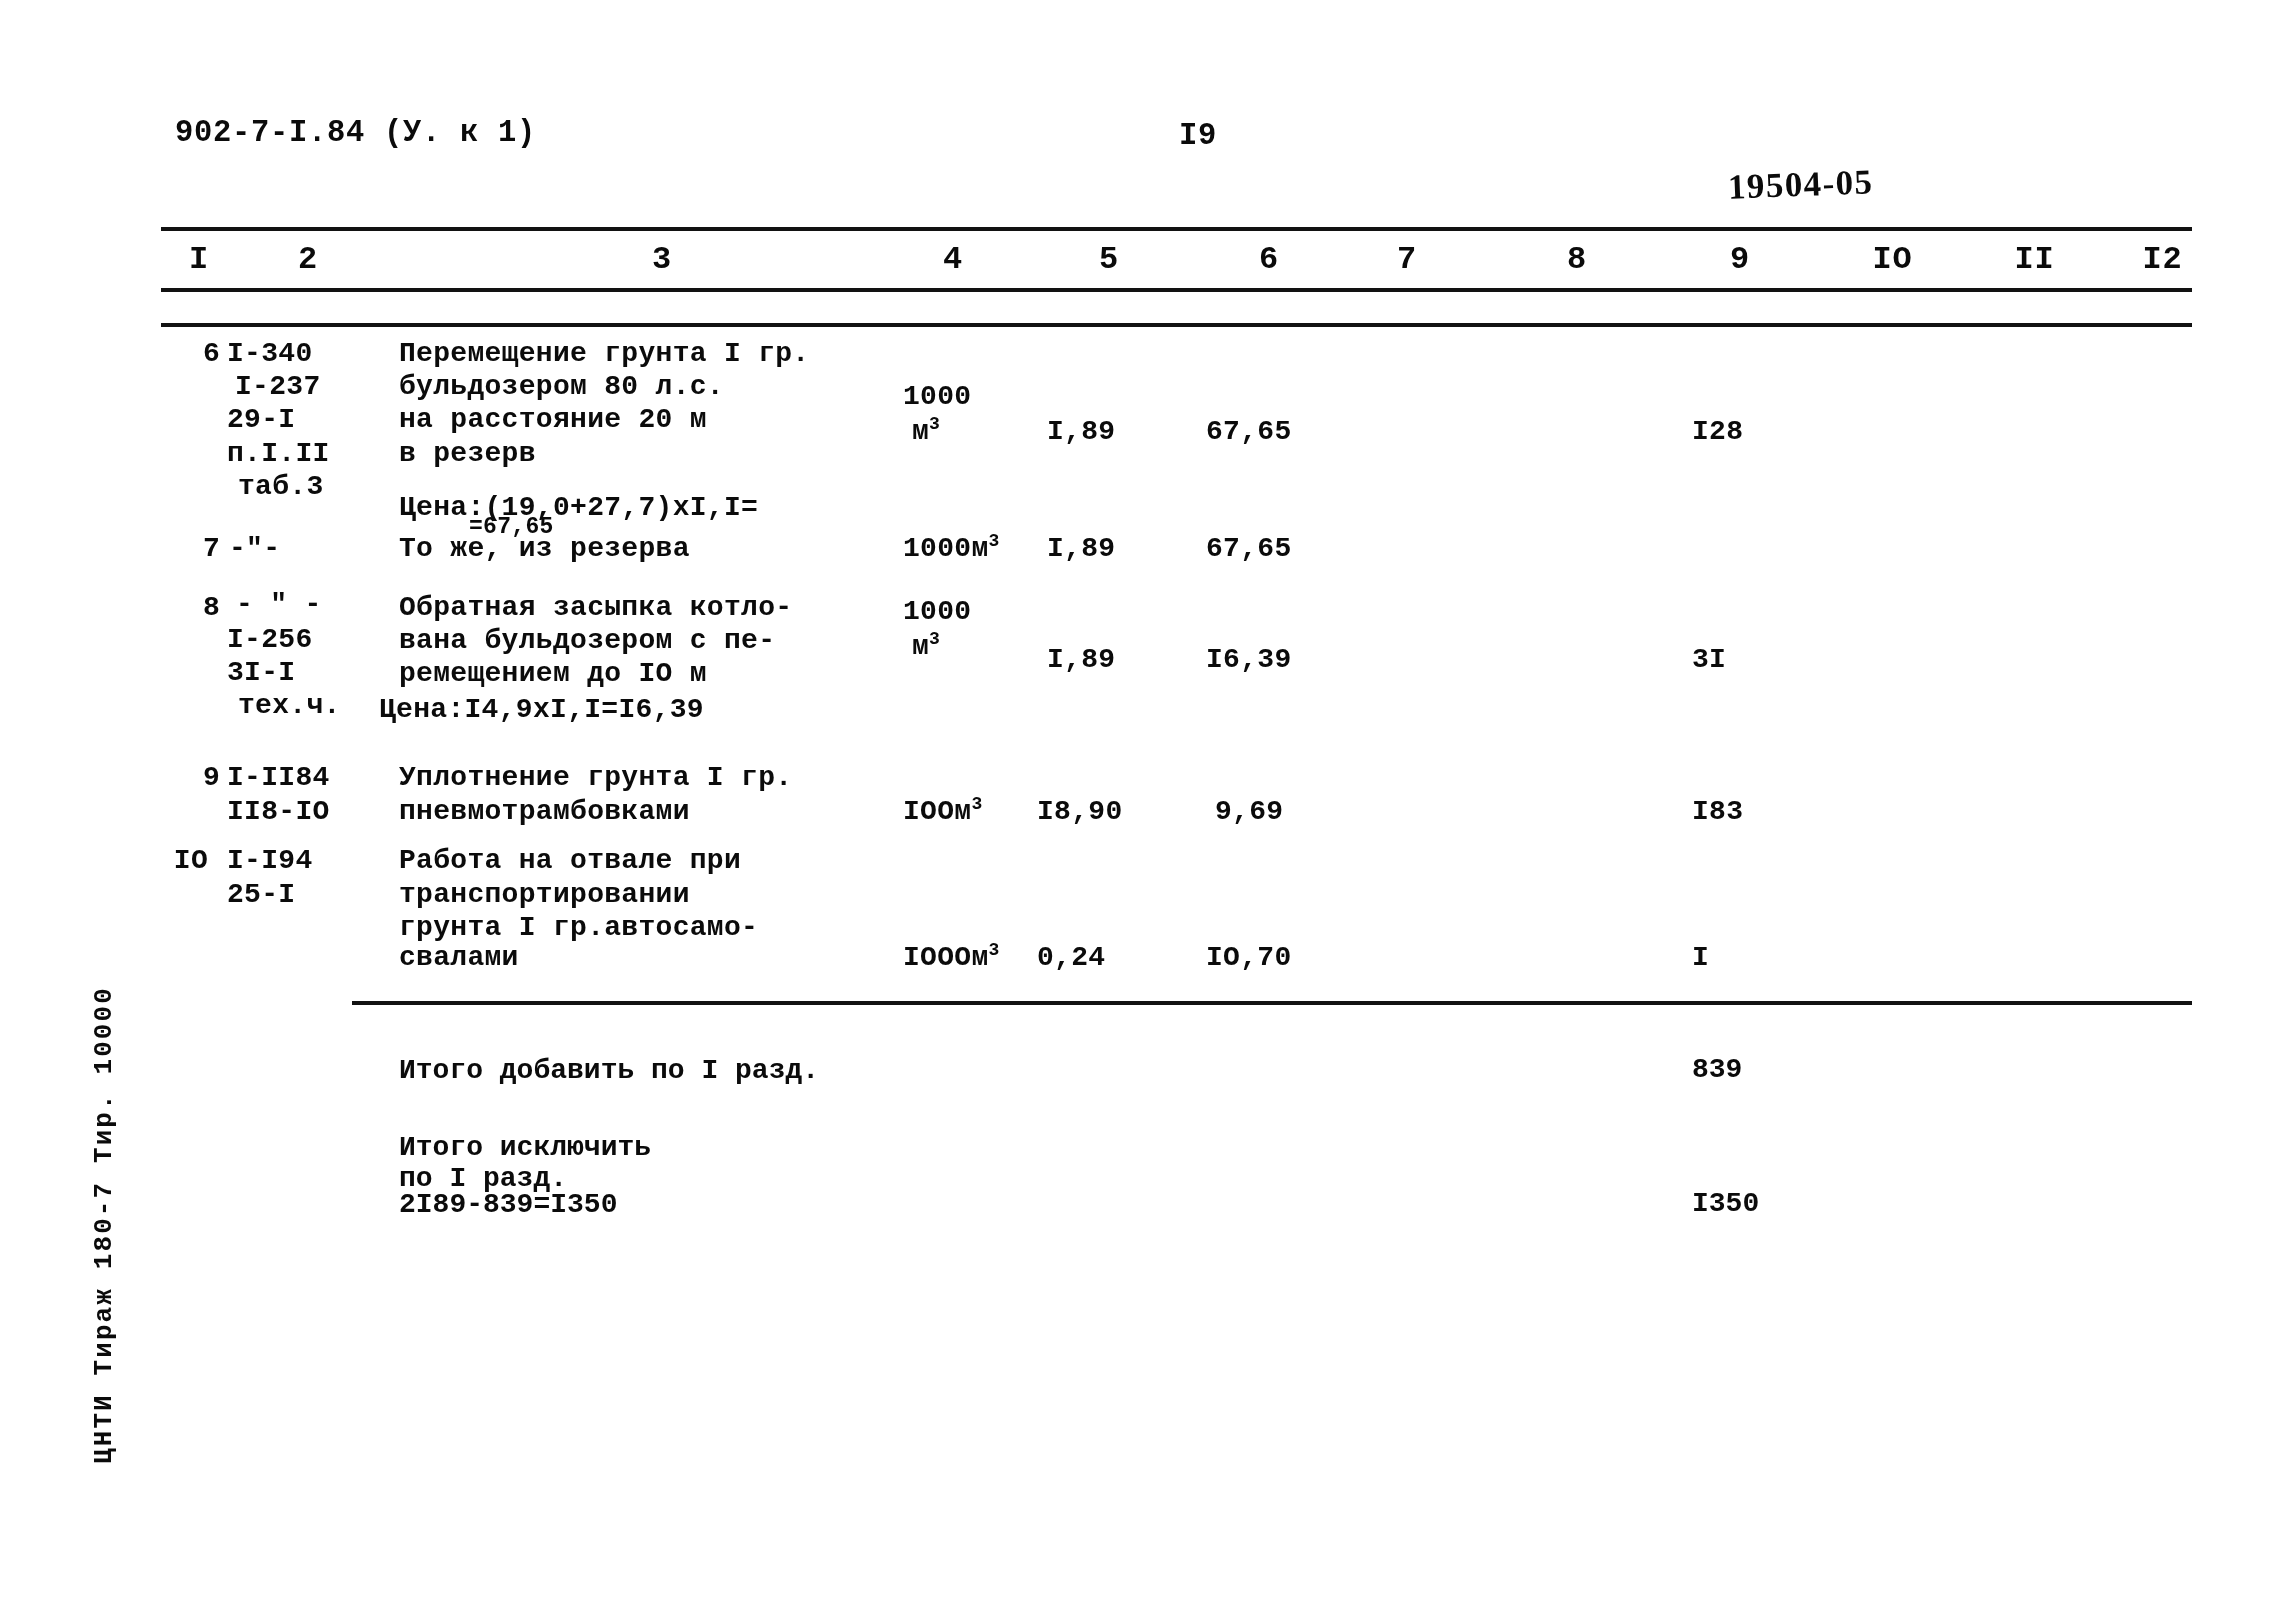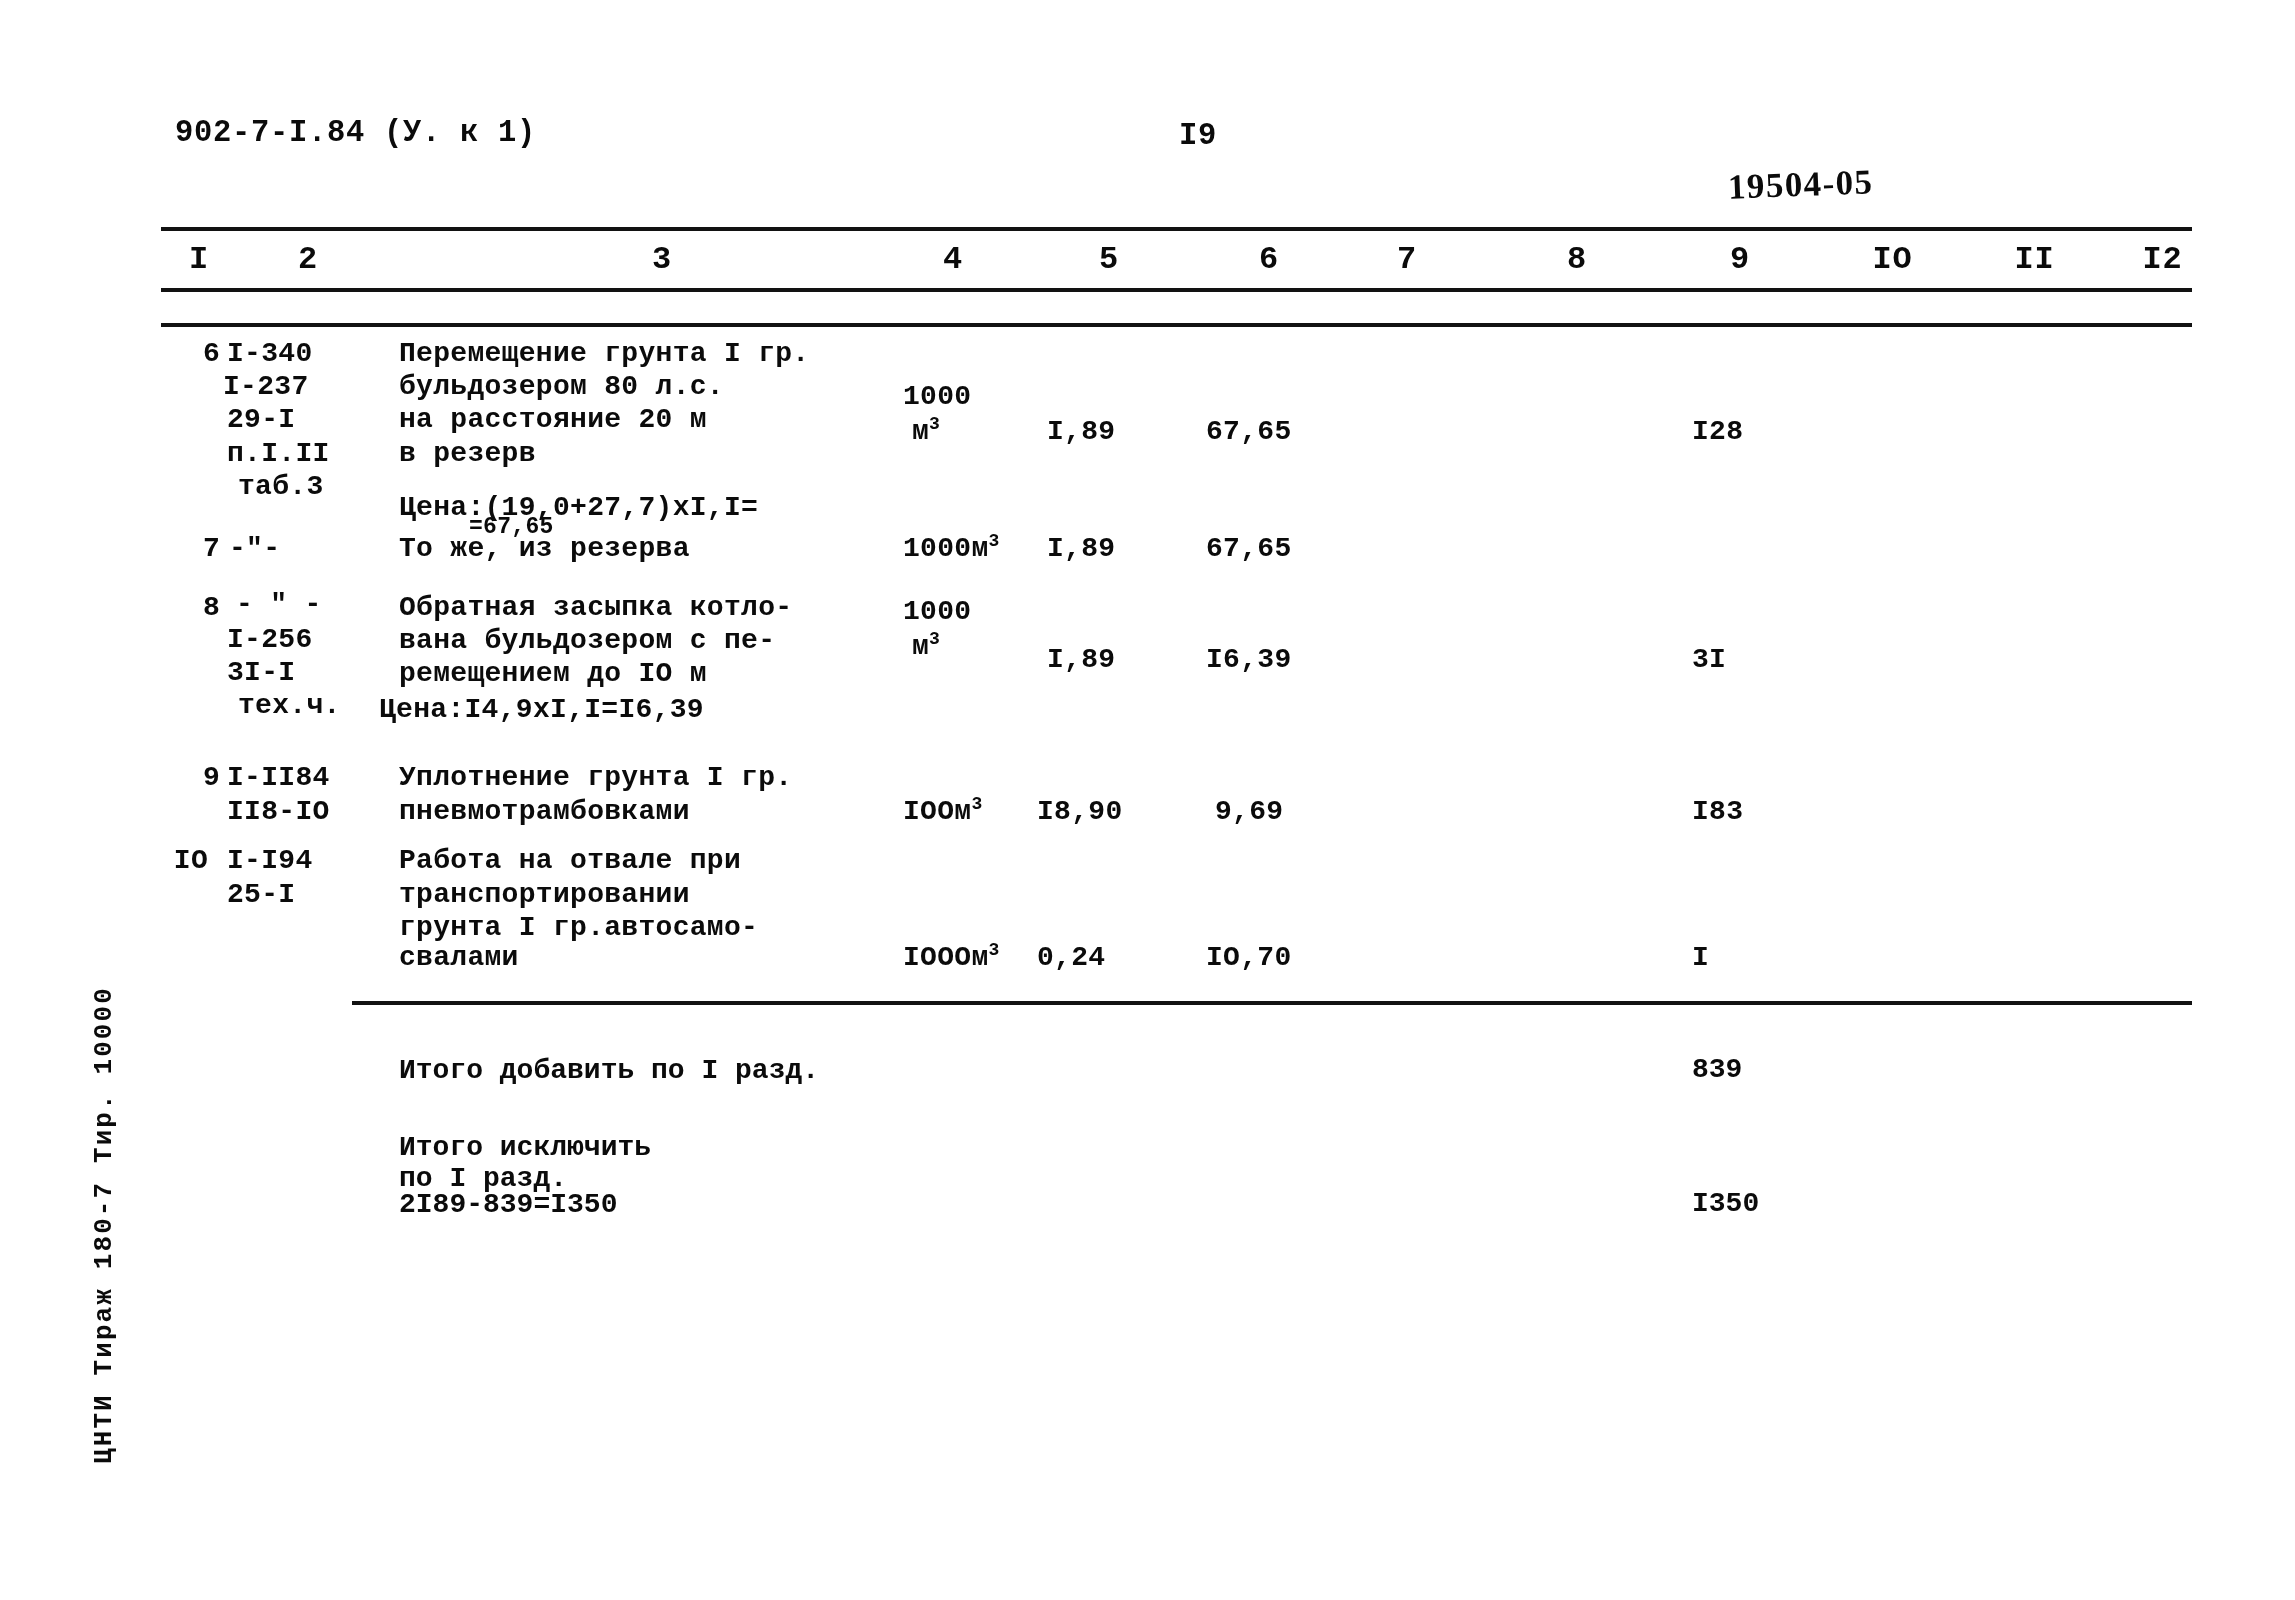--- a/index.html
+++ b/index.html
@@ -166,21 +166,21 @@
   <div class="colhead" style="left:1539px; width:76px;">8</div>
   <div class="colhead" style="left:1702px; width:76px;">9</div>
   <div class="colhead" style="left:1851px; width:83px;">IO</div>
   <div class="colhead" style="left:1993px; width:83px;">II</div>
   <div class="colhead" style="left:2121px; width:83px;">I2</div>
 
   <div class="row">
     <div class="cell c-no" style="left:158px; top:337px;">6</div>
 
     <div class="cell c-code" style="left:227px; top:337px;">I-340</div>
-    <div class="cell c-code" style="left:223px; top:370px;">I-237</div>
+    <div class="cell c-code" style="left:235px; top:370px;">I-237</div>
     <div class="cell c-code" style="left:227px; top:403px;">29-I</div>
     <div class="cell c-code" style="left:227px; top:437px;">п.I.II</div>
     <div class="cell c-code" style="left:238px; top:470px;">таб.3</div>
 
     <div class="cell c-desc" style="left:399px; top:337px;">Перемещение грунта I гр.</div>
     <div class="cell c-desc" style="left:399px; top:370px;">бульдозером 80 л.с.</div>
     <div class="cell c-desc" style="left:399px; top:403px;">на расстояние 20 м</div>
     <div class="cell c-desc" style="left:399px; top:437px;">в резерв</div>
     <div class="cell c-desc" style="left:399px; top:491px;">Цена:(19,0+27,7)xI,I=</div>
     <div class="overstrike" style="left:469px; top:514px;">=67,65</div>

